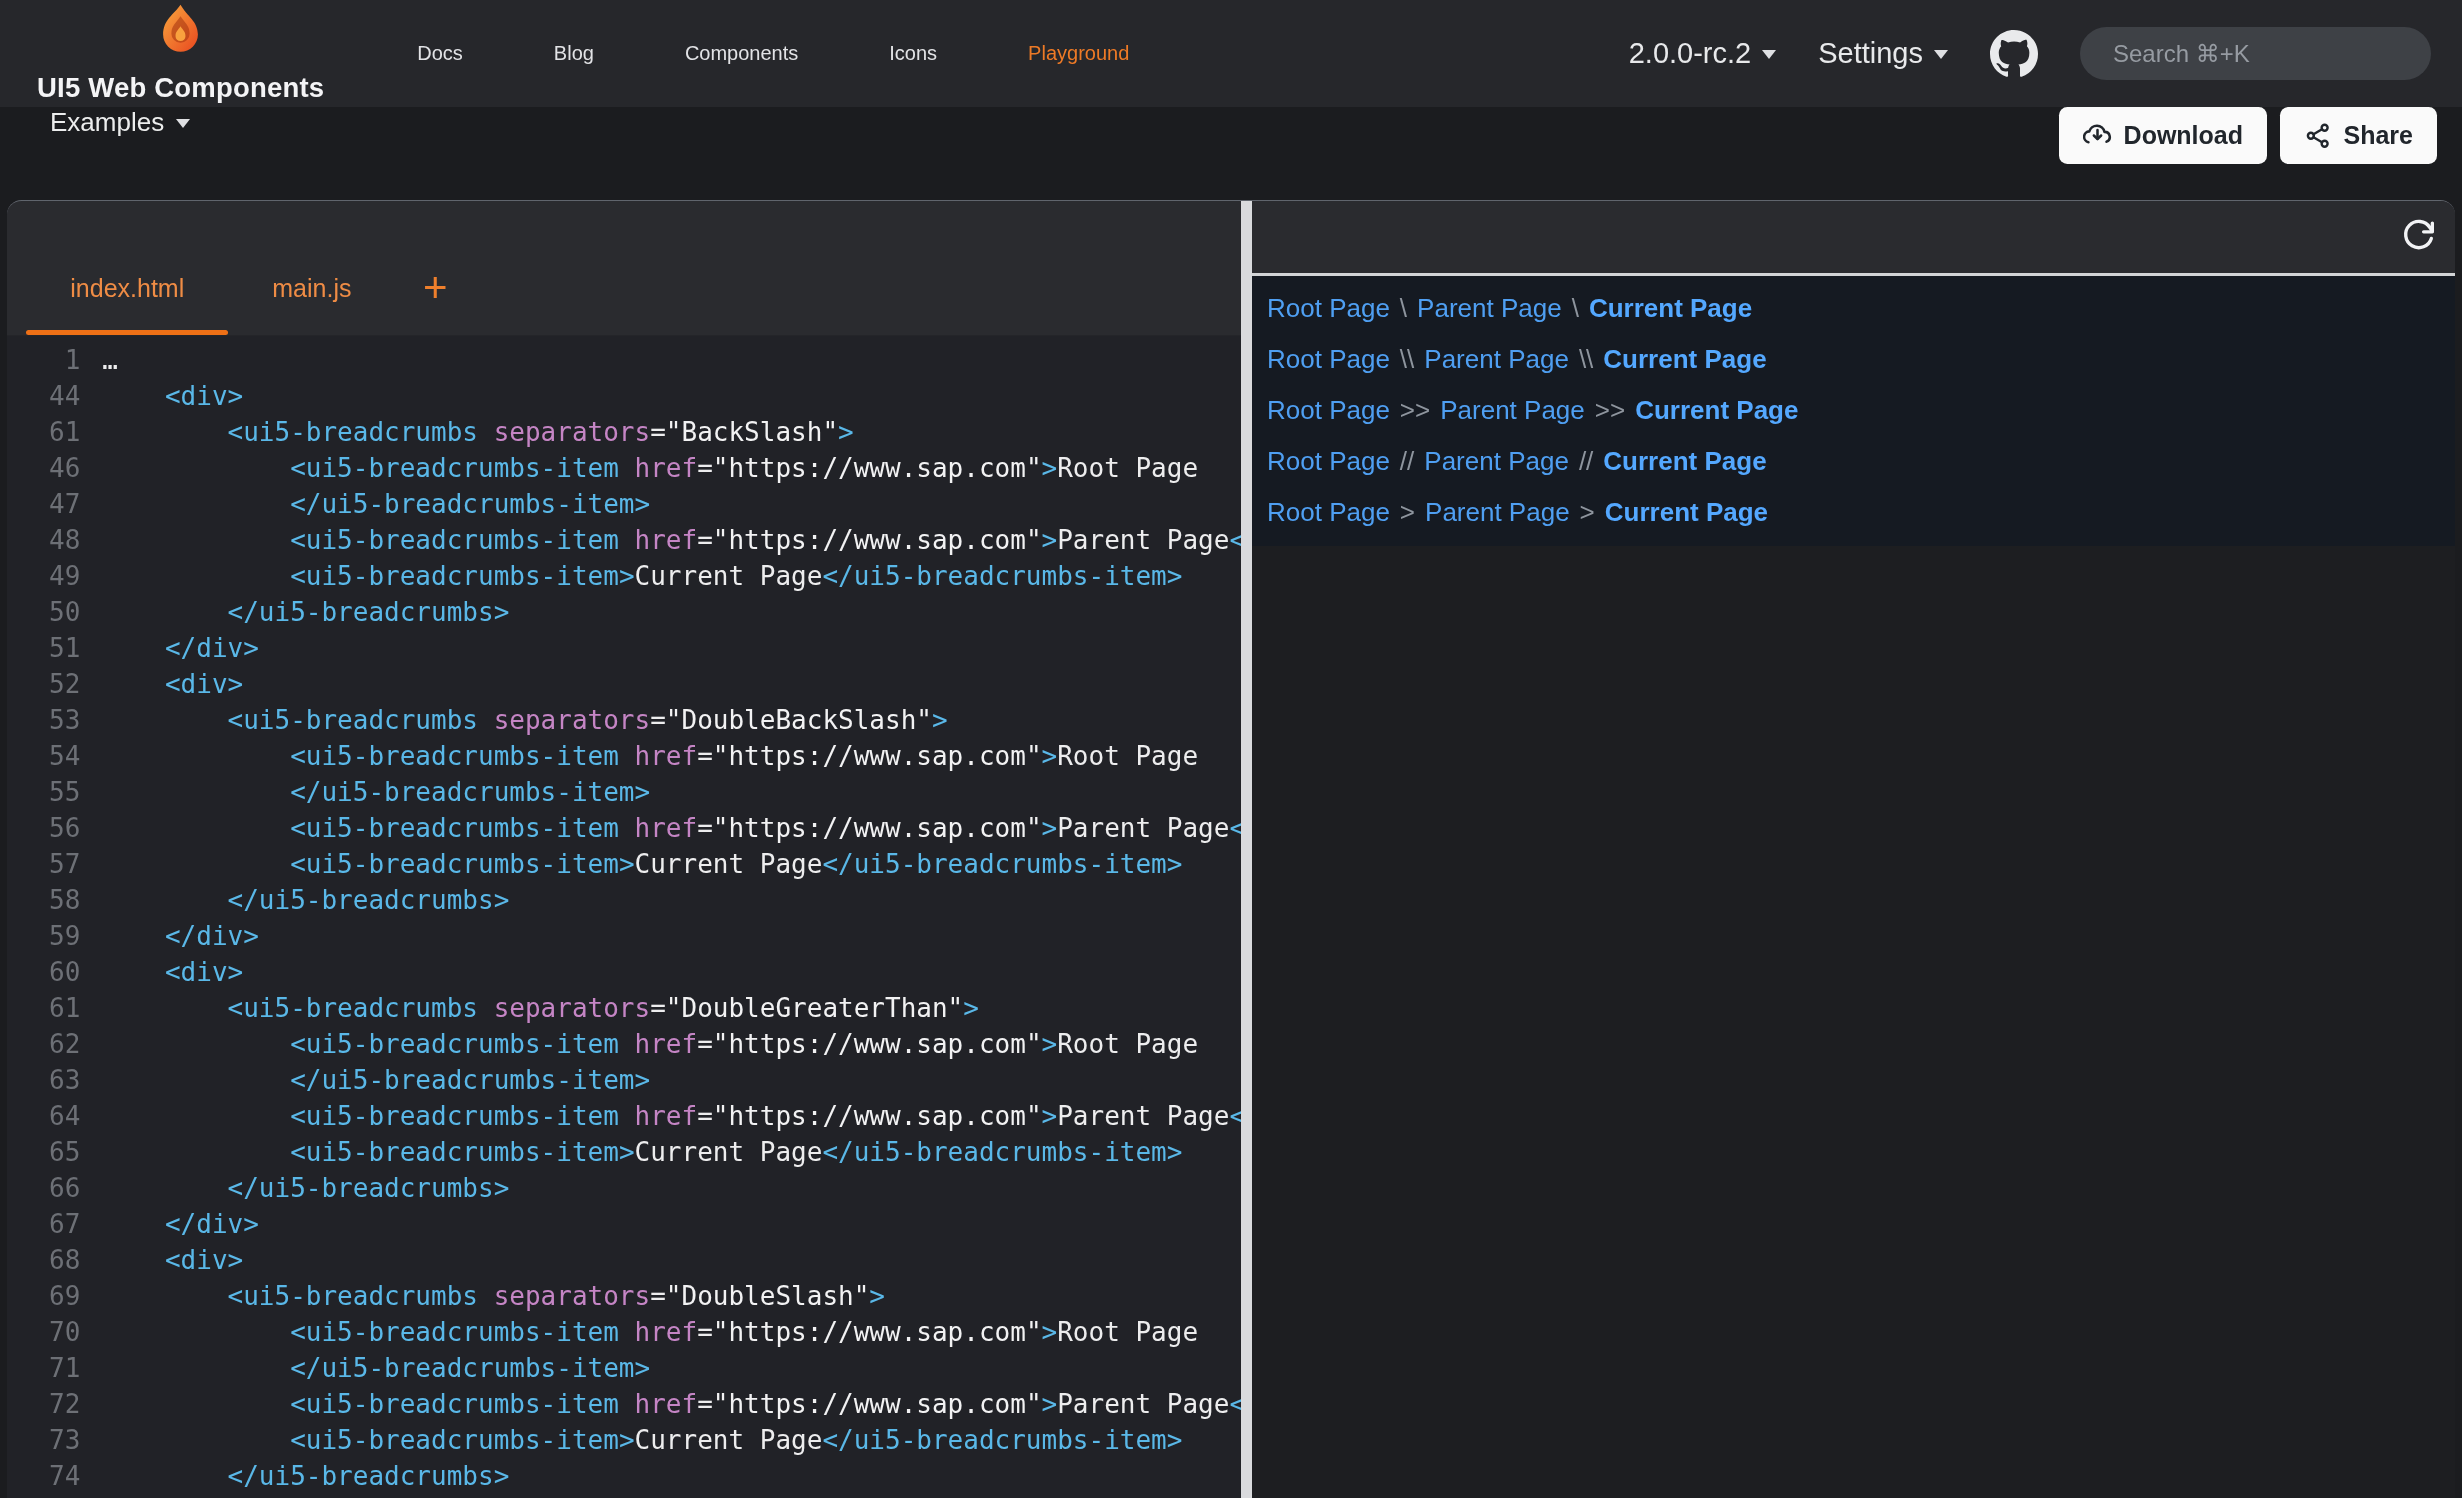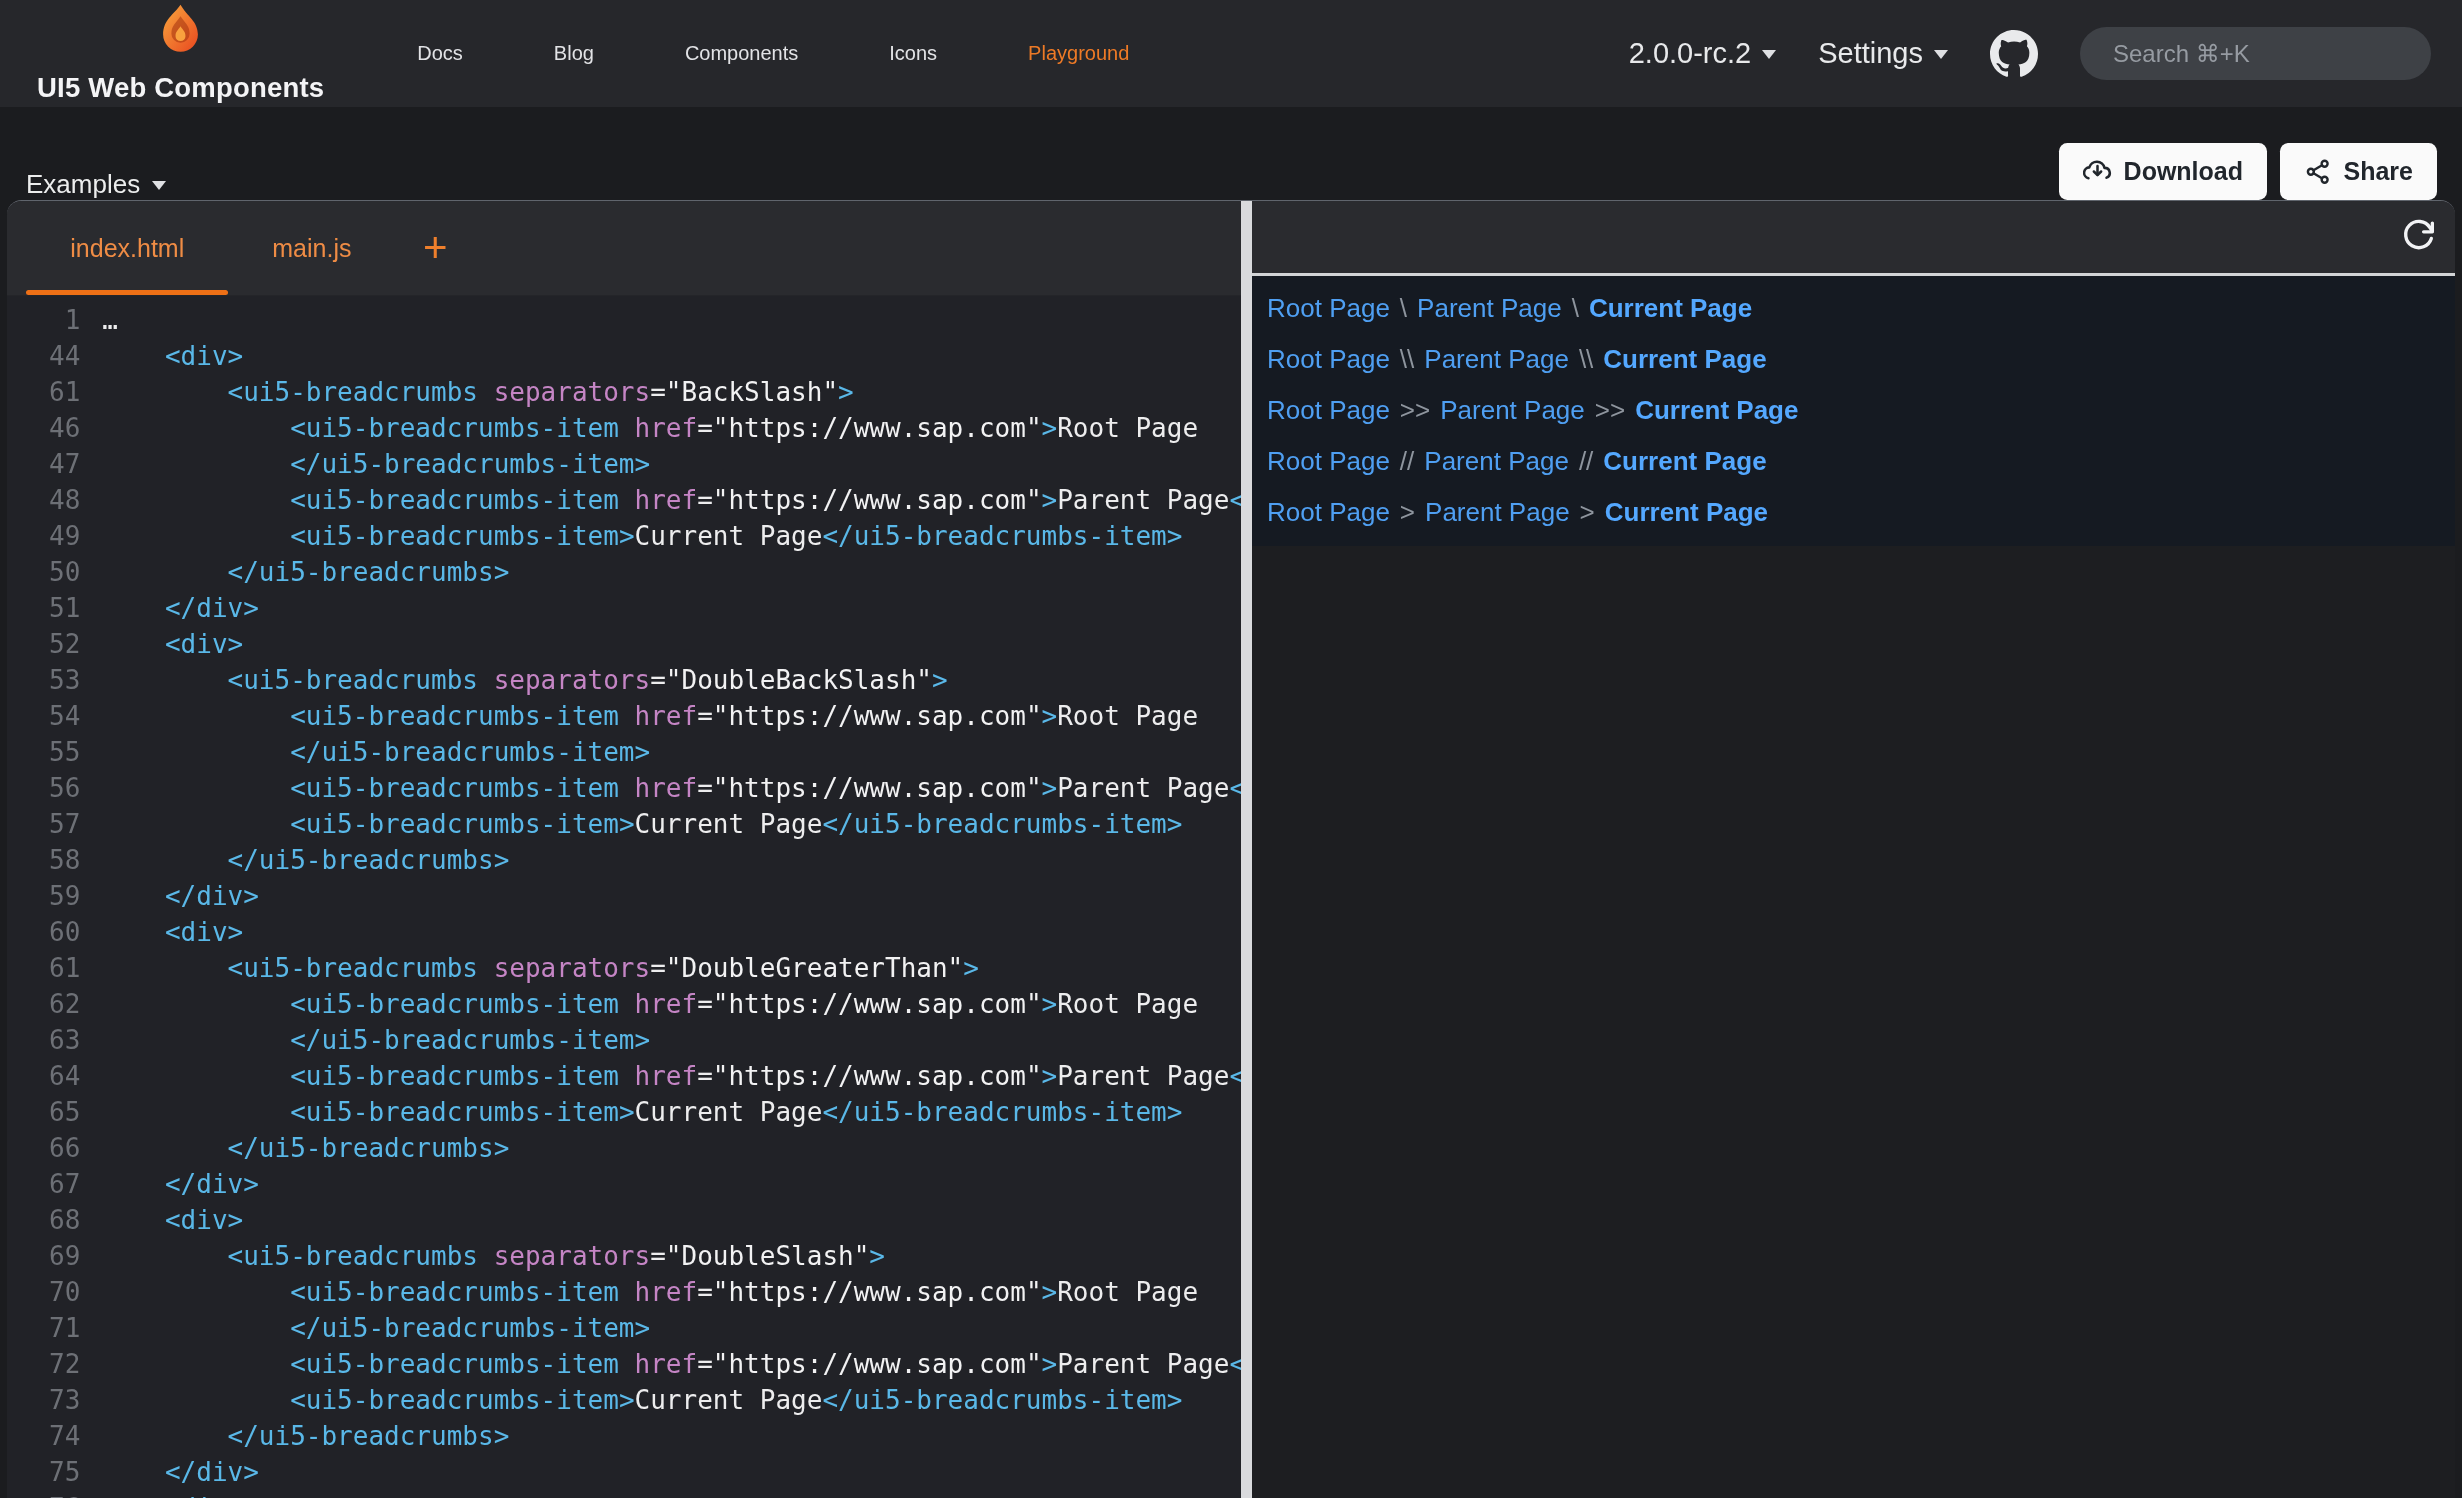--- a/index.html
+++ b/index.html
@@ -24,33 +24,33 @@
   .nav-spacer { flex:1; }
   .nav-right { display:flex; align-items:center; gap:42px; }
   .dropdown { display:flex; align-items:center; gap:11px; font-size:29px; color:#e8e9eb; cursor:pointer; }
   .caret { width:0; height:0; border-left:7.3px solid transparent; border-right:7.3px solid transparent; border-top:9.2px solid #dfe0e3; margin-top:2.8px; }
   .gh { width:48px; height:48px; display:block; cursor:pointer; }
   .search-pill { width:351px; height:53px; background:#3e4146; border-radius:27px; display:flex; align-items:center; gap:13px; padding:0 20px; }
   .search-pill input { flex:1; background:transparent; border:none; outline:none; font-size:24px; color:#d4d7db; font-family:inherit; }
   .search-pill input::placeholder { color:#969ba2; }
 
   
-  .toolbar { height:93px; display:flex; align-items:flex-end; padding:0 25px 0 26px; background:#1b1c1f; }
+  .toolbar { height:93px; display:flex; align-items:flex-start; padding:0 25px 0 50px; background:#1b1c1f; }
   .examples { display:flex; align-items:center; gap:12px; font-size:26px; color:#eceded; cursor:pointer; }
   .toolbar-spacer { flex:1; }
   .tool-btns { display:flex; gap:13px; }
   .tool-btn { height:57px; background:var(--btnbg); border:none; border-radius:8.3px; display:flex; align-items:center; gap:12px; padding:0 24px; font-size:25px; font-weight:700; color:#21262c; font-family:Liberation Sans, sans-serif; cursor:pointer; }
 
   
   .playground { margin:0 7.3px; height:1299px; background:#2a2b2f; border-top:1.8px solid #60656d;
                 border-radius:14.7px 14.7px 0 0; display:flex; overflow:hidden; }
 
   
   .editor-pane { width:1234px; display:flex; flex-direction:column; }
-  .tabbar { height:95px; display:flex; align-items:stretch; padding-left:19px; background:#2a2b2f; border-bottom:0.9px solid #242529; }
+  .tabbar { height:95px; display:flex; align-items:stretch; padding-left:19px; background:#2a2b2f; border-bottom:0.9px solid #242529;margin-top:40px; }
   .tab { position:relative; padding:0 44px; display:flex; align-items:center; font-size:25px; color:#ef8c45; cursor:pointer; }
   .tab.active::after { content:""; position:absolute; left:0; right:0; bottom:0; height:5.5px; background:var(--underline); border-radius:2.8px; }
   .add-tab { margin-left:27.5px; align-self:center; font-size:42px; font-weight:300; line-height:1; color:#ee7f2c; background:none; border:none; cursor:pointer; font-family:inherit; }
   .code-wrap { flex:1; background:#212227; padding-top:5.5px; overflow:hidden;
                font-family:"DejaVu Sans Mono","Liberation Mono",monospace; font-size:26px; line-height:36px; cursor:text; }
   .code-line { display:flex; white-space:pre; }
   .ln { width:73px; flex:none; text-align:right; color:#6d7076; user-select:none; }
   .code-text { padding-left:22px; color:#ededee; white-space:pre; }
   .tk-tag { color:var(--tag); }
   .tk-attr { color:var(--attr); }

